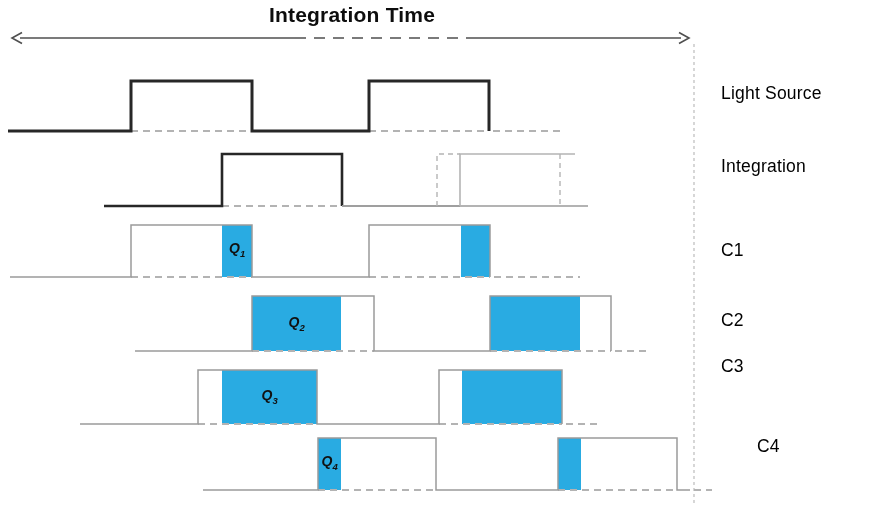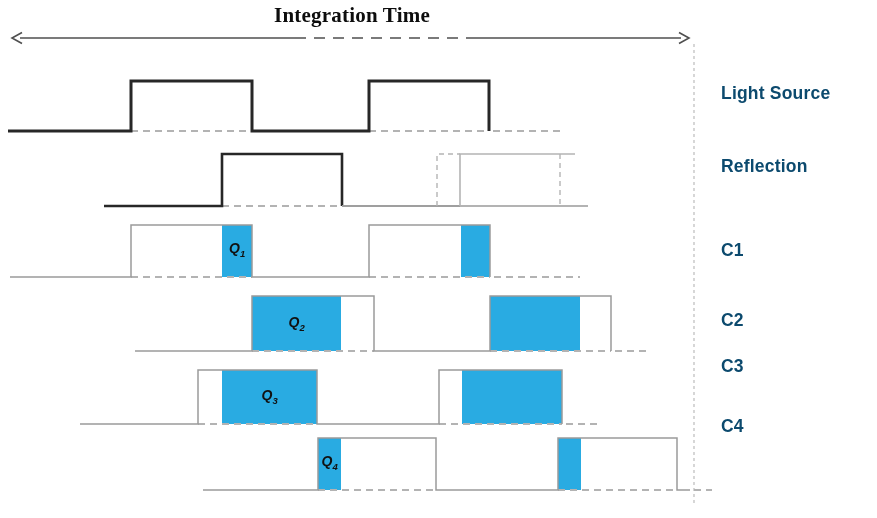--- a/index.html
+++ b/index.html
@@ -10,26 +10,25 @@
     overflow:hidden;
     font-family:"Liberation Sans", sans-serif;
   }
   #wave-svg{position:absolute;left:0;top:0;}
   .diagram-title{
     position:absolute;
     left:0;top:3px;width:704px;
     text-align:center;
     font-size:21px;font-weight:bold;color:#0d0d0d;
     letter-spacing:.2px;
-    font-family:Liberation Serif, serif;
   }
   .row-label{
     position:absolute;
     left:721px;
-    font-size:17.5px;font-weight:bold;color:#0c4a6e;
+    font-size:17.5px;font-weight:normal;color:#000000;
     line-height:20px;white-space:nowrap;letter-spacing:.2px;
   }
 </style>
 </head>
 <body>
 
 <div id="canvas">
   <svg id="wave-svg" width="877" height="518" viewBox="0 0 877 518">
       <line x1="20" y1="38" x2="295" y2="38" stroke="#4F4F4F" stroke-width="1.6"></line>
       <line x1="295" y1="38" x2="470" y2="38" stroke="#4F4F4F" stroke-width="1.6" stroke-dasharray="11 8"></line>
@@ -75,18 +74,18 @@
       <line x1="318" y1="490" x2="436" y2="490" stroke="#B3B3B3" stroke-width="2" stroke-dasharray="7 5"></line>
       <line x1="558" y1="490" x2="677" y2="490" stroke="#B3B3B3" stroke-width="2" stroke-dasharray="7 5"></line>
       <line x1="694" y1="490" x2="712" y2="490" stroke="#B3B3B3" stroke-width="2" stroke-dasharray="7 5"></line>
       <path d="M203,490 H318 V438 H436 V490 H558 V438 H677 V490 H690" fill="none" stroke="#9B9B9B" stroke-width="1.5"></path>
       <text x="321.5" y="466" fill="#111111" font-family="&quot;Liberation Sans&quot;, sans-serif" font-size="14" font-weight="bold" font-style="italic">Q<tspan dy="3.5" font-size="9.5">4</tspan></text>
     </svg>
 
   <div class="diagram-title">Integration Time</div>
 
   <div class="row-label" style="top: 83px;">Light Source</div>
-  <div class="row-label" style="top: 156px;">Reflection</div>
+  <div class="row-label" style="top: 156px;">Integration</div>
   <div class="row-label" style="top: 240px;">C1</div>
   <div class="row-label" style="top: 310px;">C2</div>
   <div class="row-label" style="top: 356px;">C3</div>
-  <div class="row-label" style="top: 416px;">C4</div>
+  <div class="row-label" style="top: 436px; margin-left: 36px;">C4</div>
 </div>
 
 </body></html>

